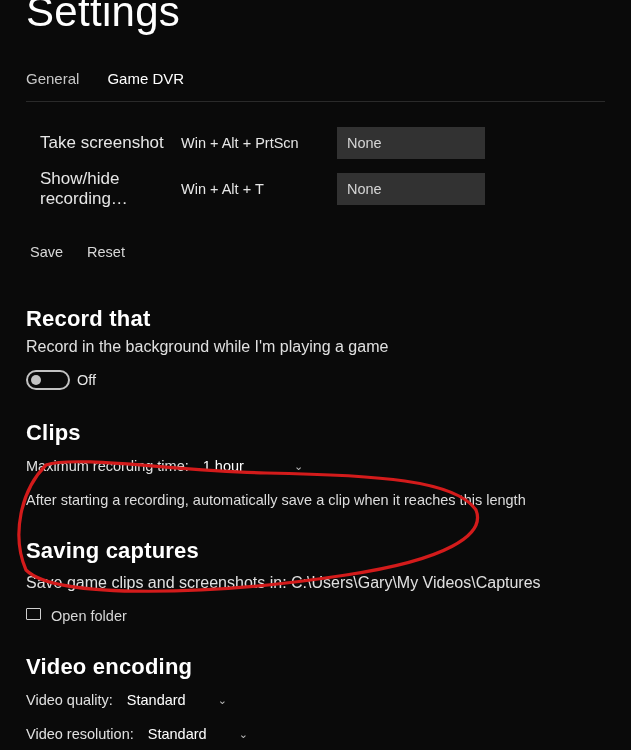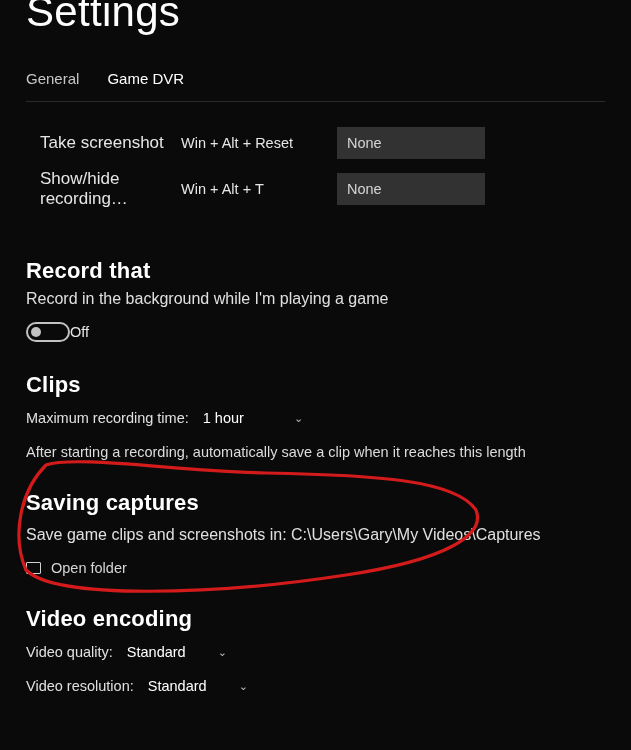--- a/index.html
+++ b/index.html
@@ -29,36 +29,36 @@
     .srow .box {
       width:148px; height:32px; background:#323232;
       display:flex; align-items:center; padding:0 10px;
       color:#d5d5d5; font-size:14.5px;
     }
     .buttons { margin-top:32px; display:flex; gap:20px; }
     .textbtn { font-size:14.5px; color:#d8d8d8; cursor:pointer; padding-left:4px; }
     .section-h1 { font-size:22px; font-weight:700; margin-top:46px; letter-spacing:0.2px;}
     .section-h1.small-gap { margin-top:30px; }
     .subtext { font-size:16px; color:#e0e0e0; margin-top:6px; }
-    .toggle-row { display:flex; align-items:center; gap:0; margin-top:14px; }
+    .toggle-row { display:flex; align-items:center; gap:7px; margin-top:14px; }
     .toggle {
       width:44px; height:20px; border:2px solid #c2c2c2; border-radius:12px;
       position:relative; cursor:pointer;
     }
     .toggle-knob {
       width:10px; height:10px; background:#c2c2c2; border-radius:50%;
       position:absolute; top:3px; left:3px;
     }
     .toggle-state { font-size:14.5px; color:#e6e6e6; }
     .kvline { display:flex; align-items:center; margin-top:12px; gap:14px; }
     .kv-label { font-size:14.5px; color:#e0e0e0; }
     .kv-val { font-size:14.5px; color:#fff; cursor:pointer; }
     .chev { margin-left:36px; color:#bdbdbd; font-size:11px; cursor:pointer; user-select:none;}
     .para { font-size:14.5px; color:#dcdcdc; margin-top:18px; }
-    .link-row { display:flex; align-items:center; gap:10px; margin-top:16px; cursor:pointer; }
+    .link-row { display:flex; align-items:flex-start; gap:10px; margin-top:16px; cursor:pointer; }
     .folder-icon {
       width:15px; height:12px; border:1.5px solid #cfcfcf; border-radius:1px;
       position:relative;
     }
     .link-text { font-size:14.5px; color:#d6d6d6; }
     
     .anno-circle {
       position:absolute; pointer-events:none;
       left:6px; top:455px;
     }
@@ -71,30 +71,34 @@
 
   <div class="tabs">
     <div class="tab">General</div>
     <div class="tab active">Game DVR</div>
   </div>
   <div class="divider"></div>
 
   <div class="shortcuts">
     <div class="srow">
       <div class="label">Take screenshot</div>
-      <div class="key">Win + Alt + Reset</div>
+      <div class="key">Win + Alt + PrtScn</div>
       <div class="box">None</div>
     </div>
     <div class="srow">
       <div class="label">Show/hide recording…</div>
       <div class="key">Win + Alt + T</div>
       <div class="box">None</div>
     </div>
   </div>
 
+  <div class="buttons">
+    <div class="textbtn">Save</div>
+    <div class="textbtn">Reset</div>
+  </div>
 
   <div class="section-h1">Record that</div>
   <div class="subtext">Record in the background while I'm playing a game</div>
   <div class="toggle-row">
     <div class="toggle">
         <div class="toggle-knob"></div>
       </div>
     <div class="toggle-state">Off</div>
   </div>
 

